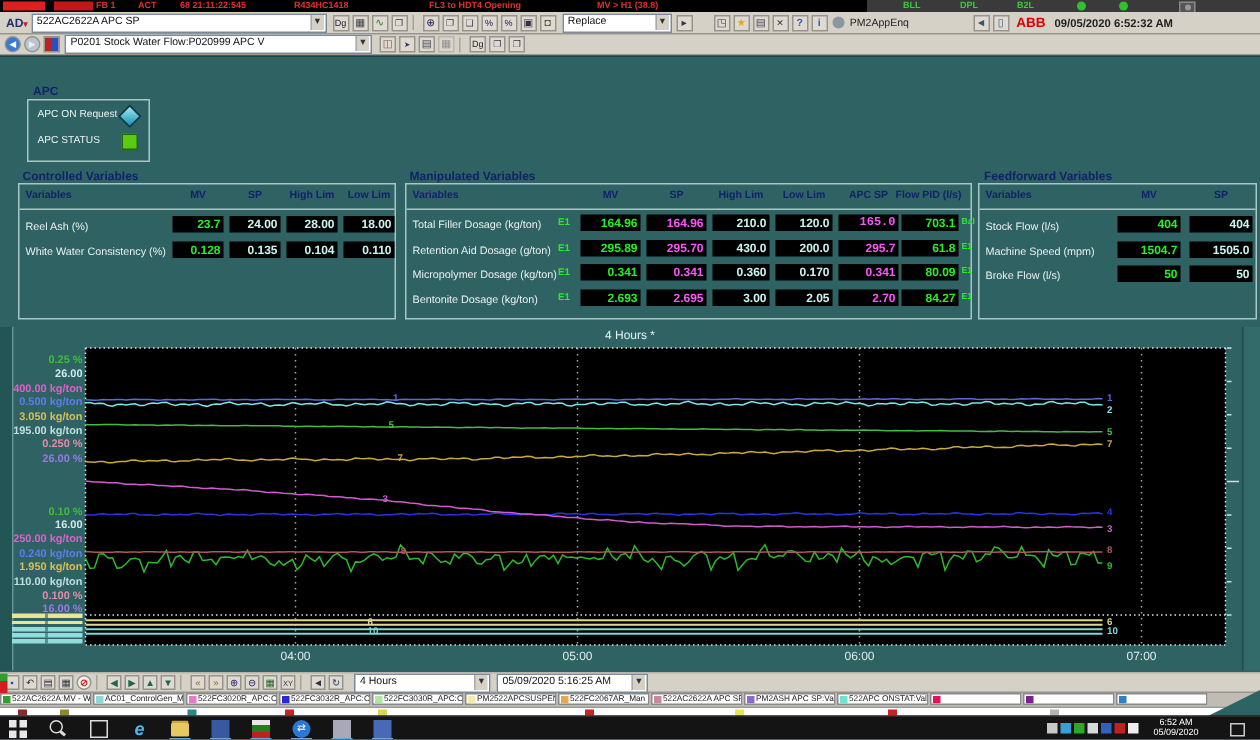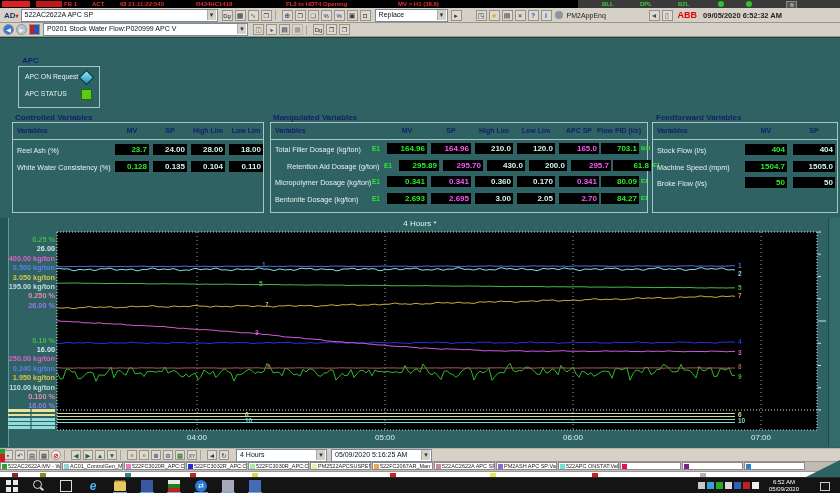--- a/index.html
+++ b/index.html
@@ -283,25 +283,25 @@
     <span class="th" style="left:318px;width:60px;">Flow PID (l/s)</span>
     <div class="hline"></div>
     <div id="man-body">
         <div class="tr" style="top: 20px;">
           <div class="rlabel" style="left: 4px;">Total Filler Dosage (kg/ton)</div>
           <div class="rtag" style="left: 101px;">E1</div>
           <div class="vb vg" style="left: 116px; width: 40px;">164.96</div>
           <div class="vb vm" style="left: 160px; width: 40px;">164.96</div>
           <div class="vb vc" style="left: 204px; width: 38px;">210.0</div>
           <div class="vb vc" style="left: 246px; width: 38px;">120.0</div>
-          <div class="vb vm" style="left: 288px; width: 40px;">165.0</div>
+          <div class="vb vm" style="left: 288px; width: 40px; font-family: Liberation Mono, monospace;">165.0</div>
           <div class="vb vg" style="left: 330px; width: 38px;">703.1</div>
           <div class="vsuf" style="left: 370px;">Bal</div>
         </div>
-        <div class="tr" style="top: 36.5px; margin-left: 12px;">
+        <div class="tr" style="top: 36.5px;">
           <div class="rlabel" style="left: 4px;">Retention Aid Dosage (g/ton)</div>
           <div class="rtag" style="left: 101px;">E1</div>
           <div class="vb vg" style="left: 116px; width: 40px;">295.89</div>
           <div class="vb vm" style="left: 160px; width: 40px;">295.70</div>
           <div class="vb vc" style="left: 204px; width: 38px;">430.0</div>
           <div class="vb vc" style="left: 246px; width: 38px;">200.0</div>
           <div class="vb vm" style="left: 288px; width: 40px;">295.7</div>
           <div class="vb vg" style="left: 330px; width: 38px;">61.8</div>
           <div class="vsuf" style="left: 370px;">E1</div>
         </div>

